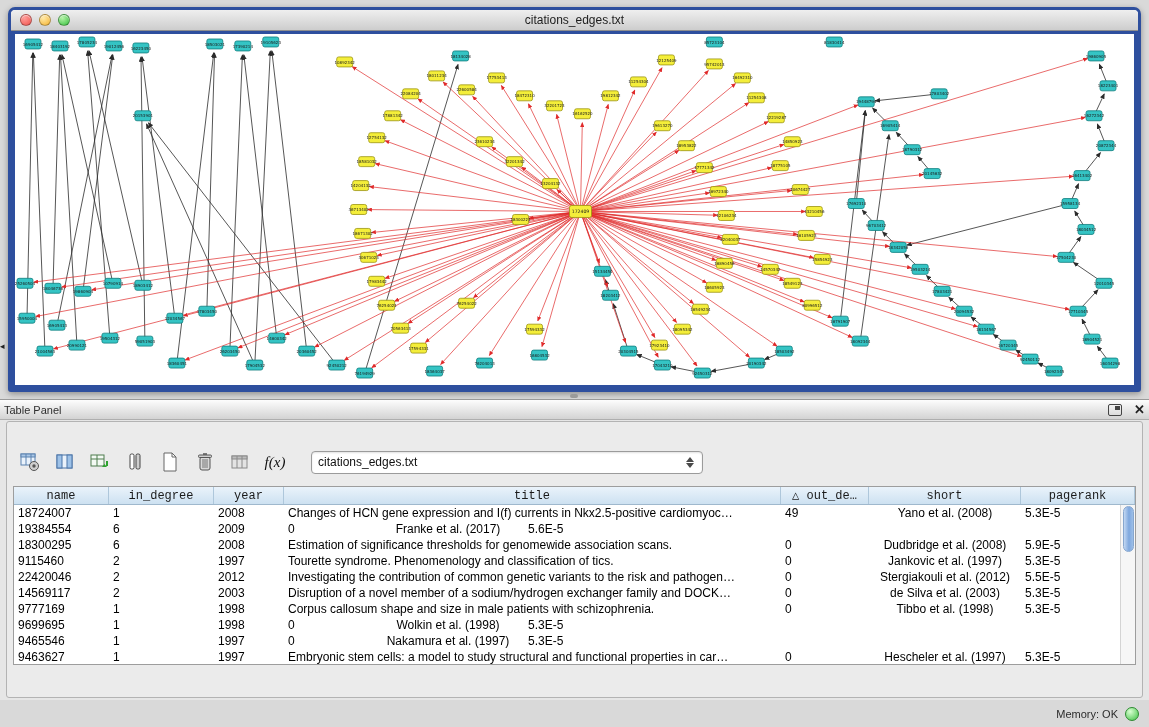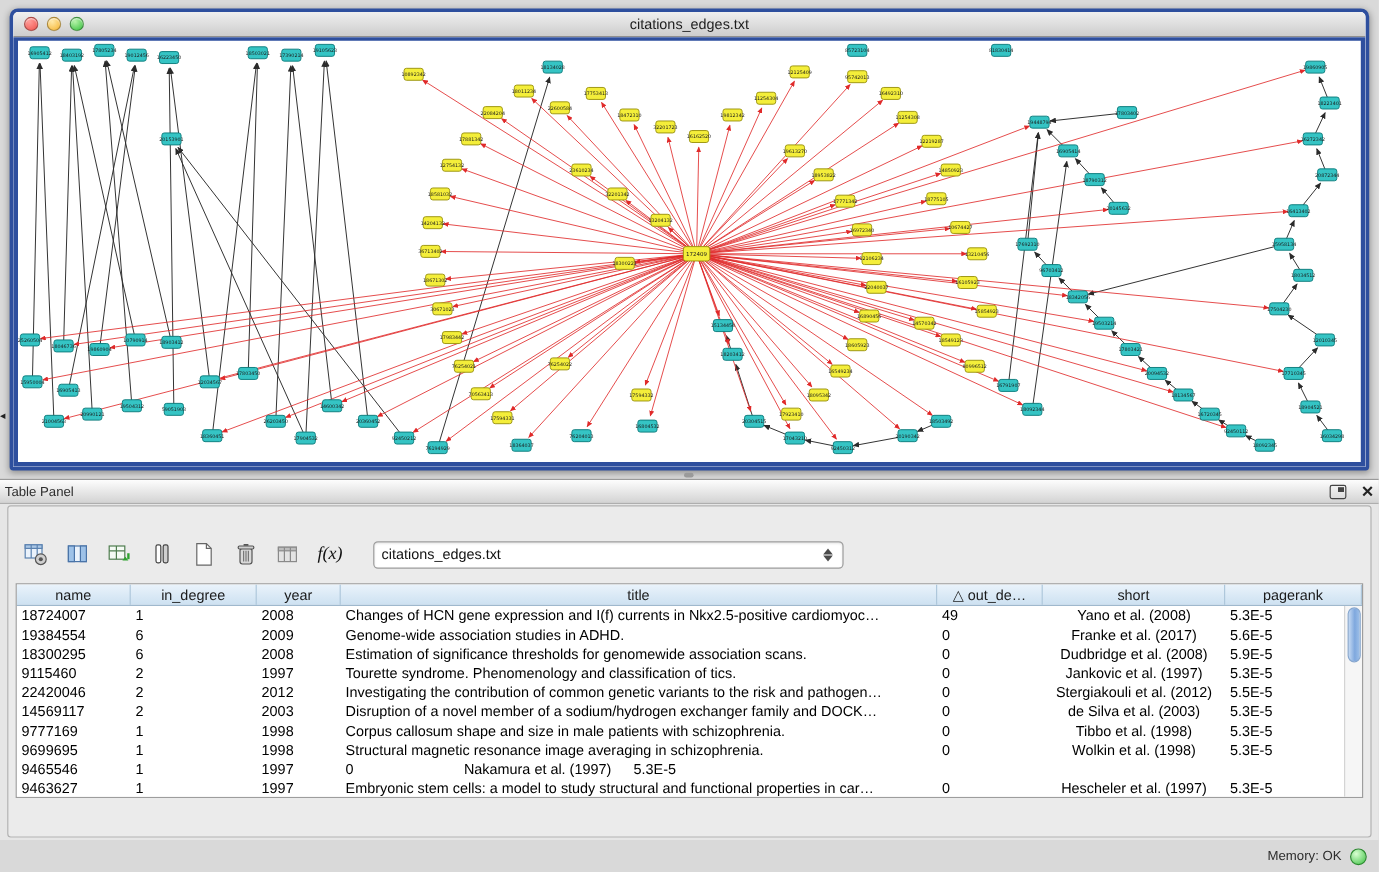--- a/index.html
+++ b/index.html
@@ -66,21 +66,21 @@
     border-right:4px solid transparent; border-bottom:5px solid #4a4a4a; }
   .combo-arrows .down { width:0; height:0; border-left:4px solid transparent;
     border-right:4px solid transparent; border-top:5px solid #4a4a4a; }
 
   .table-wrap { position:absolute; left:6px; right:6px; top:64px; bottom:32px;
     background:#fff; border:1px solid #9d9d9d; overflow:hidden; }
   .thead { display:flex; height:18px; background:linear-gradient(#eaf3fb,#cde1f1);
     border-bottom:1px solid #9fb8cd; }
   .th { font-size:12px; color:#1a1a1a; display:flex; align-items:center;
     justify-content:center; border-right:1px solid #aec7db; overflow:hidden;
-    white-space:nowrap; }
+    white-space:nowrap;font-family:Liberation Mono, monospace; }
   .tbody { position:absolute; left:0; right:15px; top:18px; bottom:0; background:#fff; }
   .tr { display:flex; height:16px; align-items:center; }
   .td { font-size:12px; color:#000; white-space:nowrap; overflow:hidden; padding:0 4px; }
   .vscroll { position:absolute; top:18px; right:0; bottom:0; width:15px;
     background:#f6f6f6; border-left:1px solid #d4d4d4; }
   .vthumb { position:absolute; top:1px; left:2px; width:11px; height:46px;
     border-radius:6px; border:1px solid #87a7cf;
     background:linear-gradient(90deg,#c3d8f2,#7fa8de 55%,#9dbfe8); }
 
   .tabs { position:absolute; bottom:7px; left:50%; transform:translateX(-50%);
@@ -865,21 +865,20 @@
               <div class="td" style="width: 70px; text-align: left;">2008</div>
               <div class="td" style="width: 497px; text-align: left;">Changes of HCN gene expression and I(f) currents in Nkx2.5-positive cardiomyoc…</div>
               <div class="td" style="width: 88px; text-align: left;">49</div>
               <div class="td" style="width: 152px; text-align: center;">Yano et al. (2008)</div>
               <div class="td" style="flex: 1 1 0%; text-align: left;">5.3E-5</div>
             </div>
             <div class="tr">
               <div class="td" style="width: 95px; text-align: left;">19384554</div>
               <div class="td" style="width: 105px; text-align: left;">6</div>
               <div class="td" style="width: 70px; text-align: left;">2009</div>
-              <div class="td" style="width: 497px; text-align: left;">Genome-wide association studies in ADHD.</div>
               <div class="td" style="width: 88px; text-align: left;">0</div>
               <div class="td" style="width: 152px; text-align: center;">Franke et al. (2017)</div>
               <div class="td" style="flex: 1 1 0%; text-align: left;">5.6E-5</div>
             </div>
             <div class="tr">
               <div class="td" style="width: 95px; text-align: left;">18300295</div>
               <div class="td" style="width: 105px; text-align: left;">6</div>
               <div class="td" style="width: 70px; text-align: left;">2008</div>
               <div class="td" style="width: 497px; text-align: left;">Estimation of significance thresholds for genomewide association scans.</div>
               <div class="td" style="width: 88px; text-align: left;">0</div>
@@ -919,21 +918,20 @@
               <div class="td" style="width: 70px; text-align: left;">1998</div>
               <div class="td" style="width: 497px; text-align: left;">Corpus callosum shape and size in male patients with schizophrenia.</div>
               <div class="td" style="width: 88px; text-align: left;">0</div>
               <div class="td" style="width: 152px; text-align: center;">Tibbo et al. (1998)</div>
               <div class="td" style="flex: 1 1 0%; text-align: left;">5.3E-5</div>
             </div>
             <div class="tr">
               <div class="td" style="width: 95px; text-align: left;">9699695</div>
               <div class="td" style="width: 105px; text-align: left;">1</div>
               <div class="td" style="width: 70px; text-align: left;">1998</div>
-              <div class="td" style="width: 497px; text-align: left;">Structural magnetic resonance image averaging in schizophrenia.</div>
               <div class="td" style="width: 88px; text-align: left;">0</div>
               <div class="td" style="width: 152px; text-align: center;">Wolkin et al. (1998)</div>
               <div class="td" style="flex: 1 1 0%; text-align: left;">5.3E-5</div>
             </div>
             <div class="tr">
               <div class="td" style="width: 95px; text-align: left;">9465546</div>
               <div class="td" style="width: 105px; text-align: left;">1</div>
               <div class="td" style="width: 70px; text-align: left;">1997</div>
               <div class="td" style="width: 88px; text-align: left;">0</div>
               <div class="td" style="width: 152px; text-align: center;">Nakamura et al. (1997)</div>

